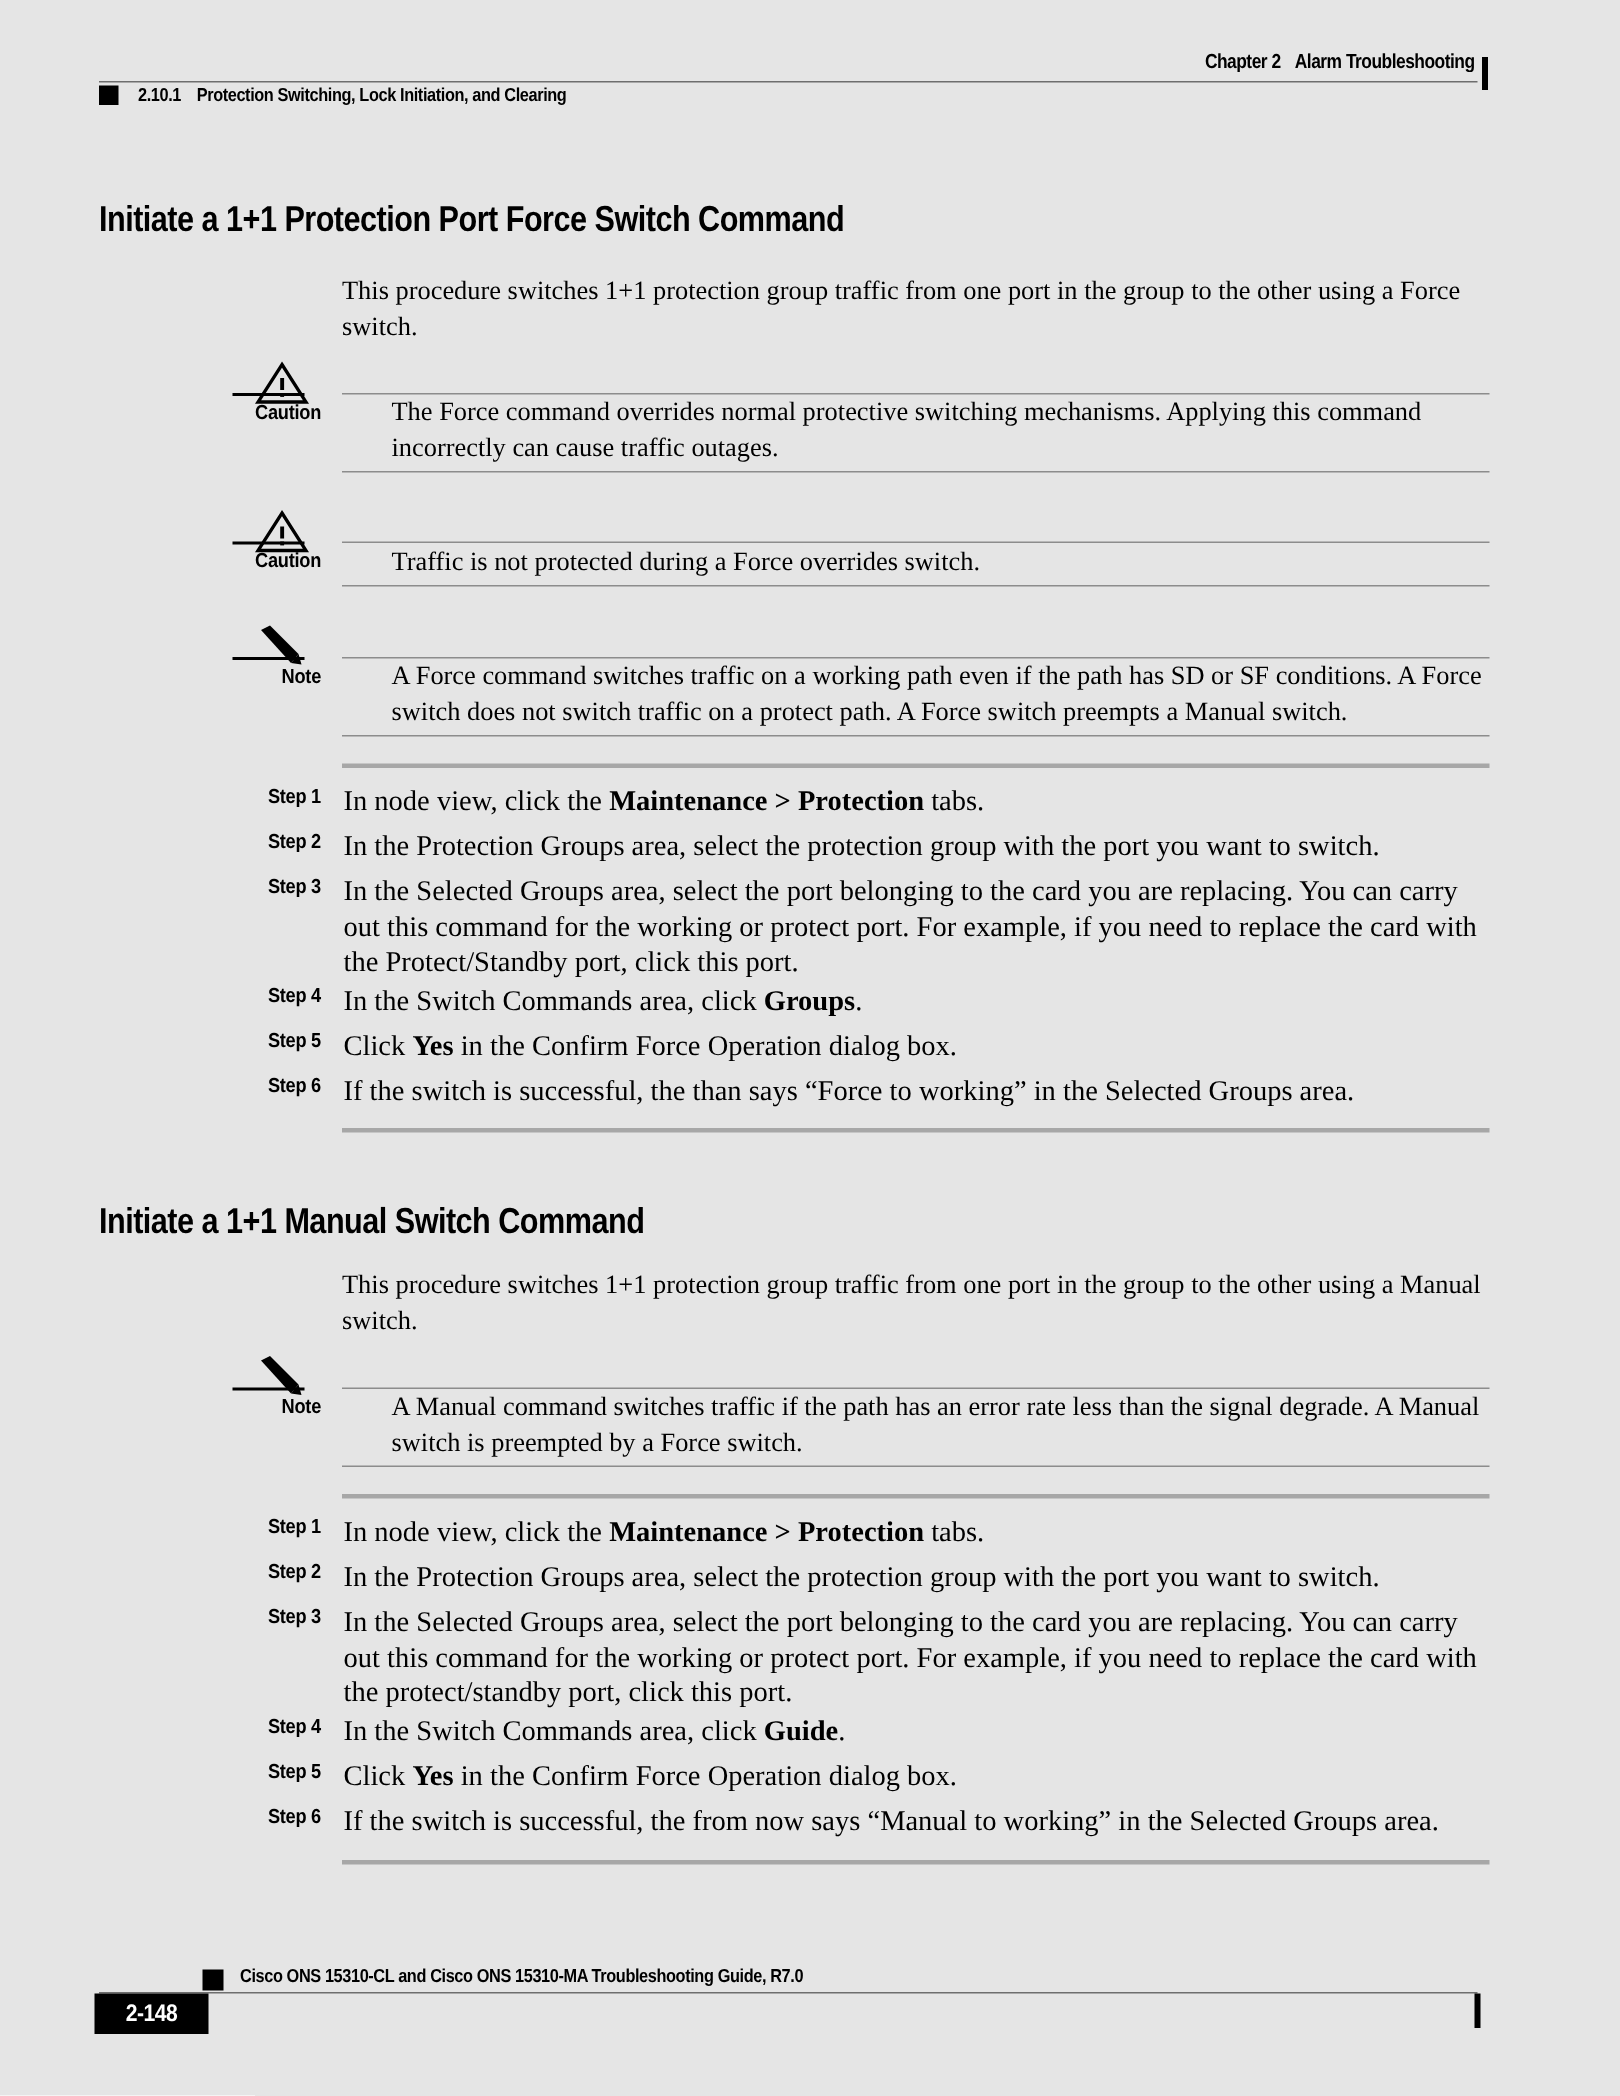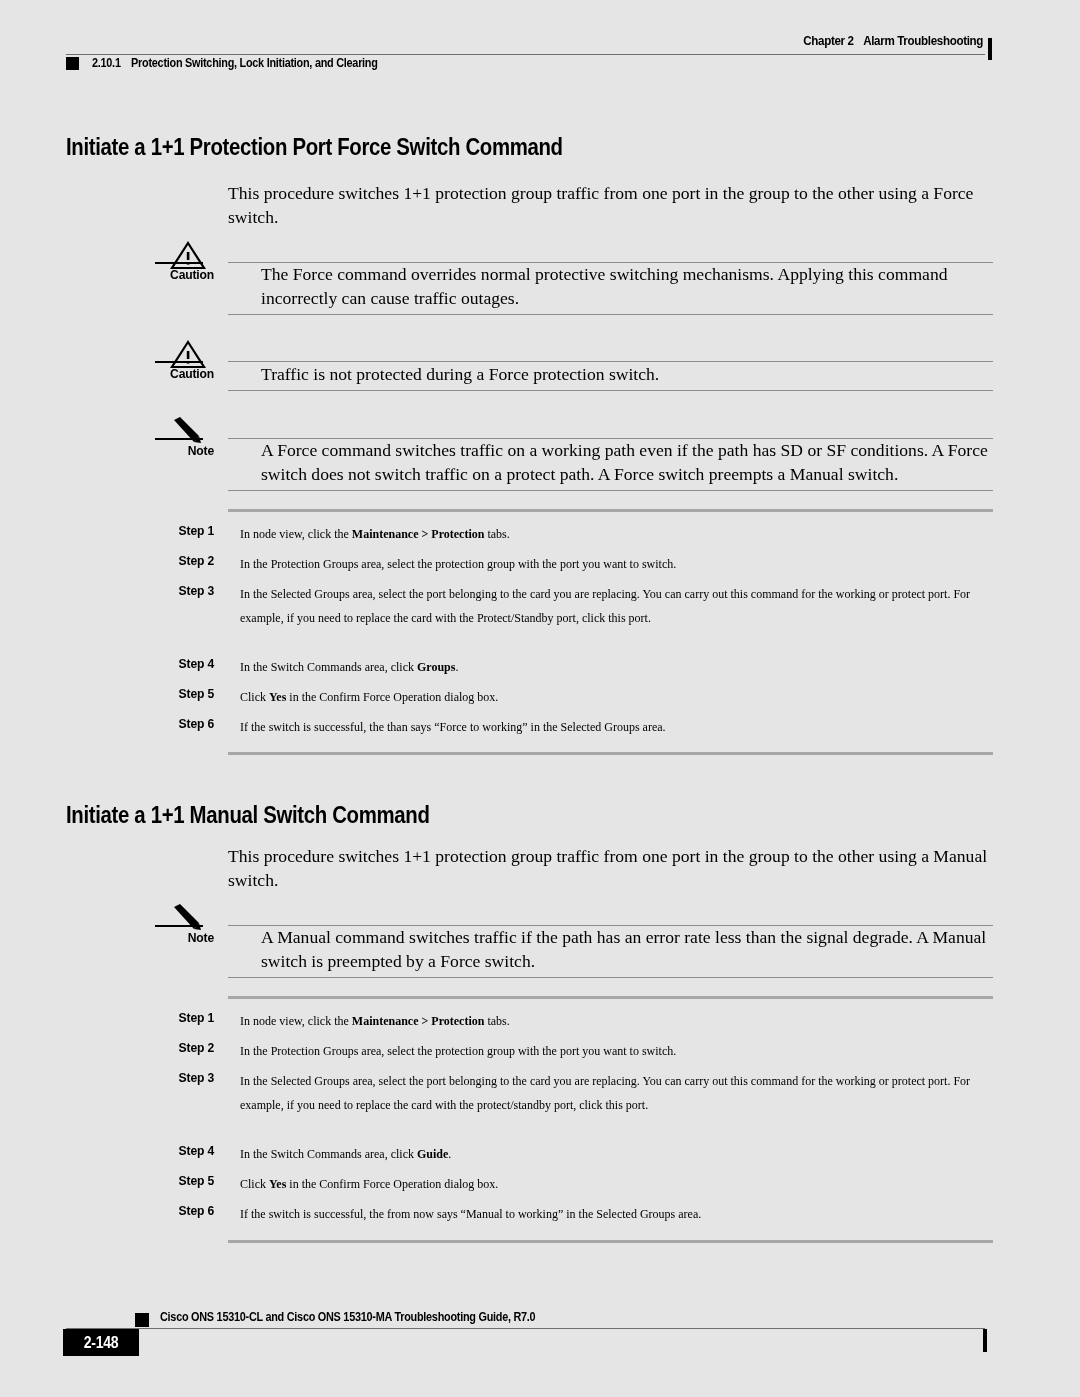--- a/index.html
+++ b/index.html
@@ -163,23 +163,23 @@
     text-align: right;
     font-family: "Liberation Sans", "DejaVu Sans", sans-serif;
     font-weight: bold;
     font-size: 13.5px;
     letter-spacing: -0.2px;
     transform: scaleX(0.9);
     transform-origin: right center;
   }
   .step-text {
     position: absolute;
-    left: 240px;
+    left: 229px;
     width: 765px;
-    font-size: 12px;
+    font-size: 19px;
     line-height: 23.5px;
   }
 
   b.bold { font-weight: bold; }
   .footer-rule {
     position: absolute;
     left: 66px;
     top: 1328px;
     width: 919px;
     height: 1px;
@@ -277,21 +277,21 @@
     <div class="adm-icon" style="top:339px;">
       <svg width="40" height="30" viewBox="0 0 40 30" aria-hidden="true">
         <polygon points="20,3 36,28 4,28" fill="none" stroke="#000" stroke-width="2.2"></polygon>
         <rect x="18.8" y="12" width="2.6" height="8" fill="#000"></rect>
         <rect x="18.8" y="22" width="2.6" height="2.6" fill="#000"></rect>
       </svg>
     </div>
     <div class="adm-icon-underline" style="top:361px;"></div>
     <div class="adm-rule-top" style="top:361px;"></div>
     <div class="adm-label" style="top:366px;">Caution</div>
-    <div class="adm-text" style="top:363px;">Traffic is not protected during a Force protection switch.</div>
+    <div class="adm-text" style="top:363px;">Traffic is not protected during a Force overrides switch.</div>
     <div class="adm-rule-bottom" style="top:390px;"></div>
   </div>
 
   <div class="adm">
     <div class="adm-icon" style="top:416px;">
       <svg width="40" height="30" viewBox="0 0 40 30" aria-hidden="true">
         <polygon points="6,4 12,1 31,20 26,26" fill="#000"></polygon>
         <polygon points="26,26 31,20 33,27 26,26" fill="#000"></polygon>
       </svg>
     </div>

